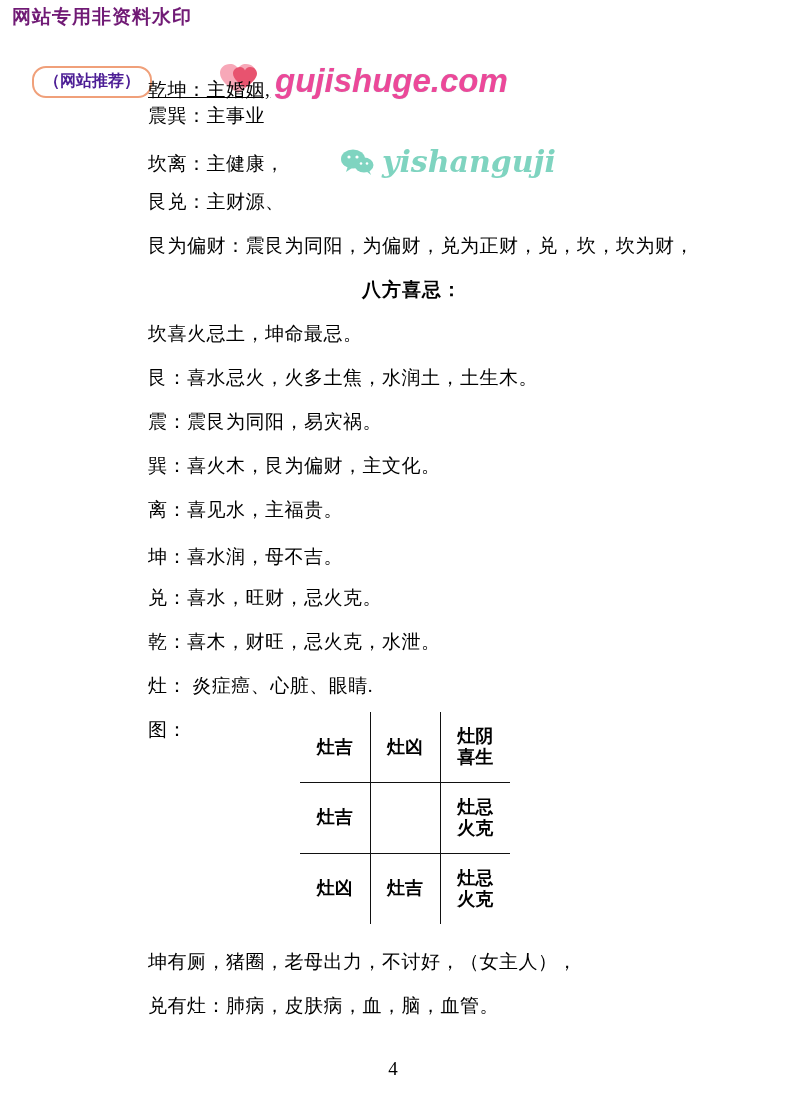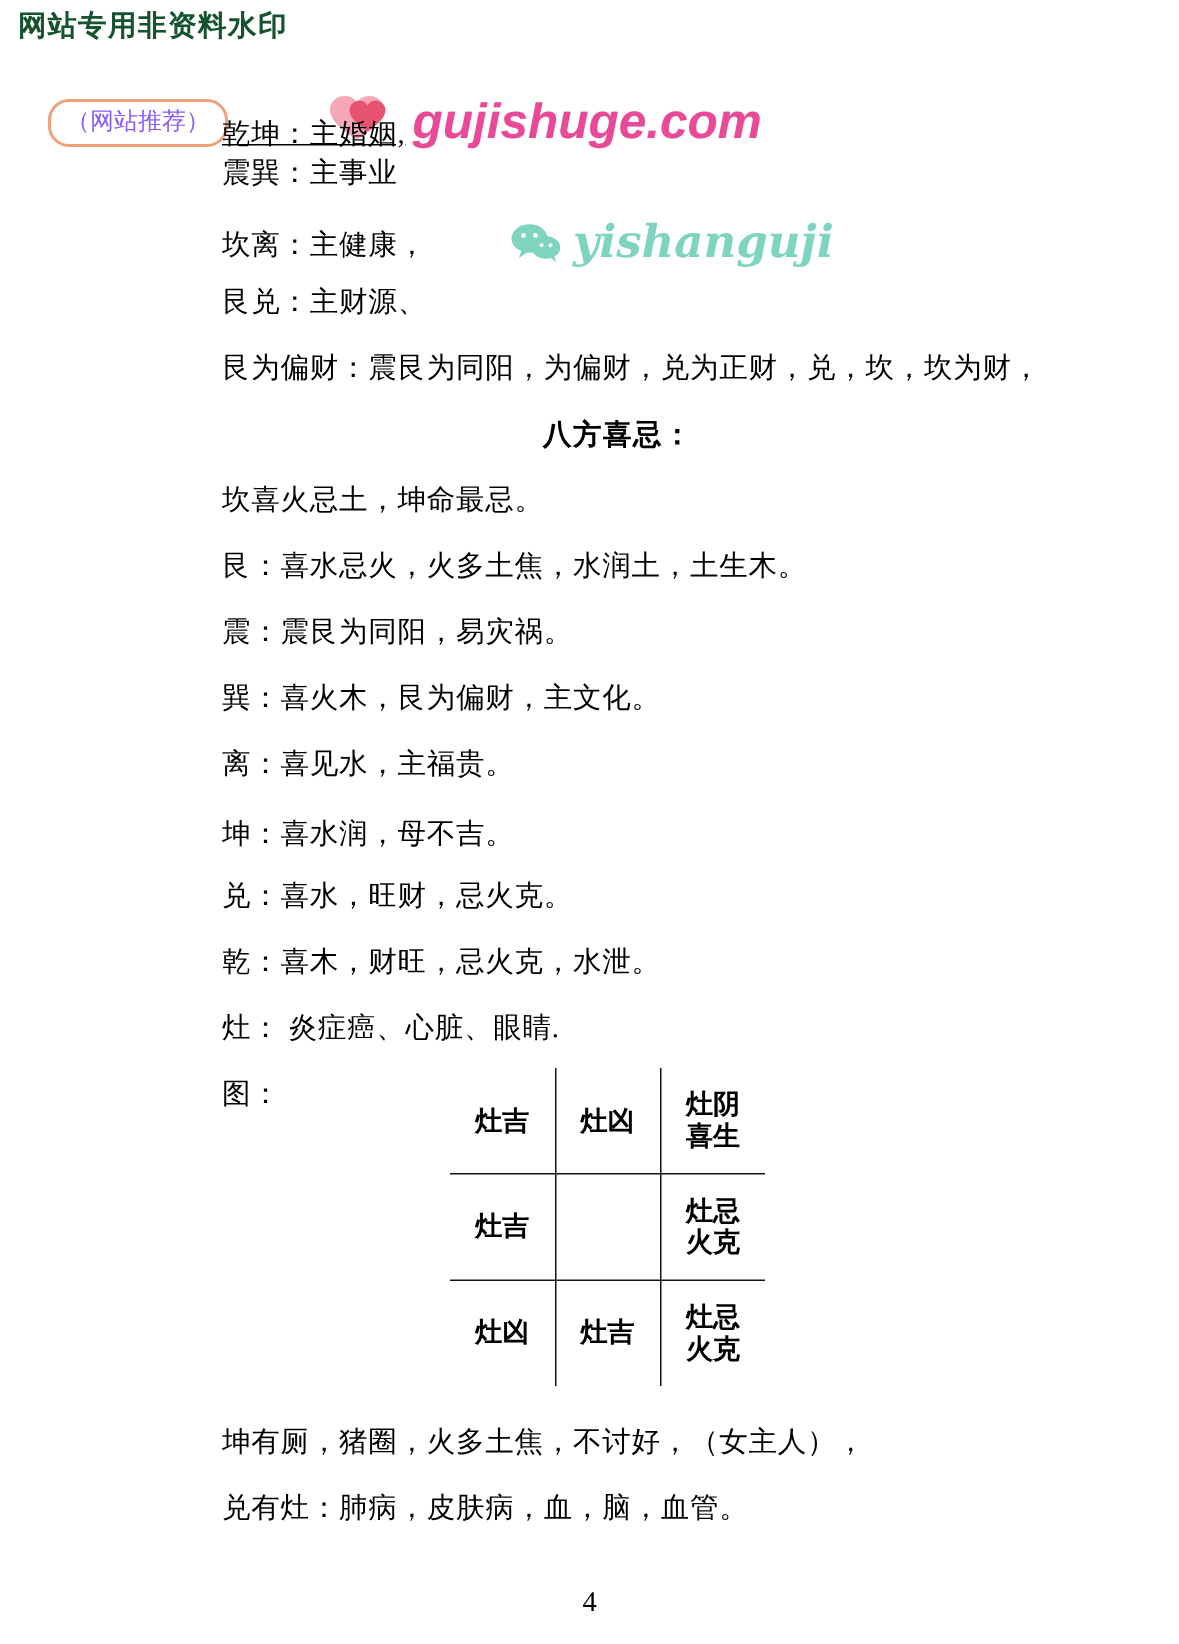--- a/index.html
+++ b/index.html
@@ -17,35 +17,35 @@
   }
 
   
   .wm-top-left {
     position: absolute;
     left: 12px;
     top: 4px;
     font-family: Liberation Mono, monospace;
     font-weight: bold;
     font-size: 19px;
-    color: #14532d;
+    color: #701a75;
     letter-spacing: 1px;
     white-space: nowrap;
   }
   .wm-recommend {
     position: absolute;
     left: 32px;
     top: 66px;
     border: 2px solid #f0a07a;
     border-radius: 14px;
     padding: 3px 10px 4px 10px;
     font-family: "DejaVu Sans", "Liberation Sans", sans-serif;
     font-size: 16px;
-    font-weight: normal;
-    color: #8b5cf6;
+    font-weight: bold;
+    color: #4c1d95;
     background: rgba(255,255,255,0.55);
     white-space: nowrap;
   }
   .wm-site {
     position: absolute;
     left: 258px;
     top: 62px;
     font-family: Liberation Sans, sans-serif;
     font-size: 33px;
     font-weight: bold;
@@ -217,17 +217,17 @@
       </tr>
       <tr>
         <td class="outer-l">灶凶</td>
         <td>灶吉</td>
         <td class="outer-r"><span class="cell-two-line">灶忌<br>火克</span></td>
       </tr>
     </tbody>
       </table>
   </div>
 
-  <div class="line" style="top:950px;">坤有厕，猪圈，火多土焦，不讨好，（女主人），</div>
+  <div class="line" style="top:950px;">坤有厕，猪圈，老母出力，不讨好，（女主人），</div>
   <div class="line" style="top:994px;">兑有灶：肺病，皮肤病，血，脑，血管。</div>
 
   <div class="pagenum">4</div>
 </div>
 
 </body></html>

